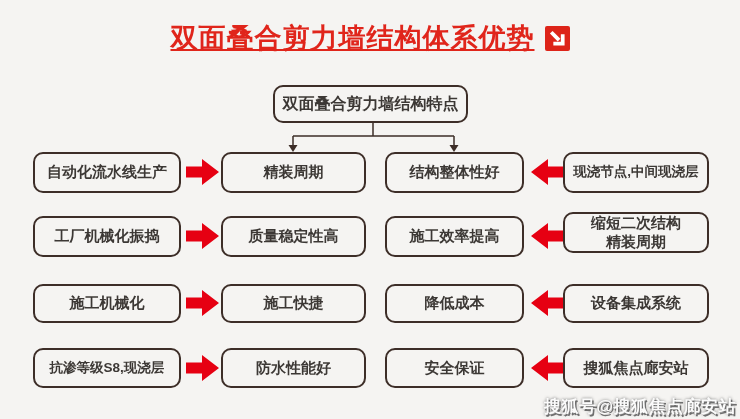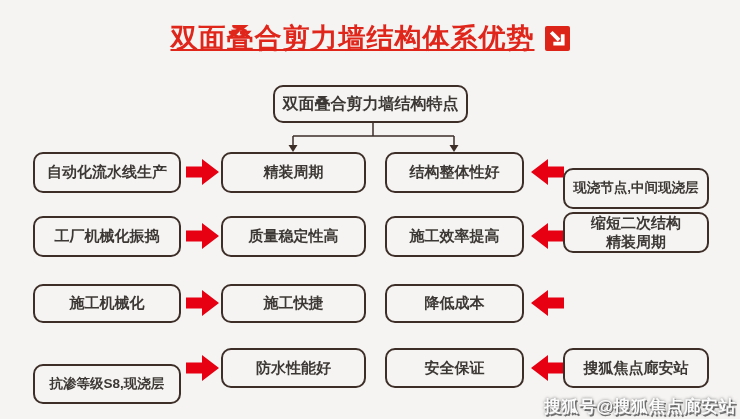--- a/index.html
+++ b/index.html
@@ -26,21 +26,21 @@
   
   .node{
     position:absolute;
     border:2px solid #3d2e28;border-radius:10px;
     background:transparent;
     display:flex;align-items:center;justify-content:center;
     color:#3c3835;font-size:15px;font-weight:600;
     text-align:center;white-space:pre-line;line-height:1.25;
     box-sizing:border-box;
   }
-  .node.small{font-size:13.5px;margin-top:16px;}
+  .node.small{font-size:13.5px;}
   .root{left:273px;top:85px;width:195px;height:38px;font-size:16px;}
   .c1{left:33px;width:148px;}
   .c2{left:221px;width:145px;}
   .c3{left:385px;width:139px;}
   .c4{left:563px;width:146px;}
   .r1{top:152px;height:41px;text-align:center;}
   .r2{top:216px;height:41px;}
   .r3{top:284px;height:39px;}
   .r4{top:348px;height:40px;}
   .c4.r2{top:212px;height:41px;}
@@ -126,20 +126,21 @@
         <polygon points="0,9.5 16,9.5 16,2 33,15 16,28 16,20.5 0,20.5"></polygon>
       </svg>
   </span>
   <div class="node c2 r3">施工快捷</div>
   <div class="node c3 r3">降低成本</div>
   <span class="arrow ax-right ay3">
     <svg viewBox="0 0 34 30">
         <polygon points="34,9.5 18,9.5 18,2 1,15 18,28 18,20.5 34,20.5"></polygon>
       </svg>
   </span>
+  <div class="node c4 r3">设备集成系统</div>
 
   <div class="node c1 r4 small">抗渗等级S8,现浇层</div>
   <span class="arrow ax-left ay4">
     <svg viewBox="0 0 34 30">
         <polygon points="0,9.5 16,9.5 16,2 33,15 16,28 16,20.5 0,20.5"></polygon>
       </svg>
   </span>
   <div class="node c2 r4">防水性能好</div>
   <div class="node c3 r4">安全保证</div>
   <span class="arrow ax-right ay4">

